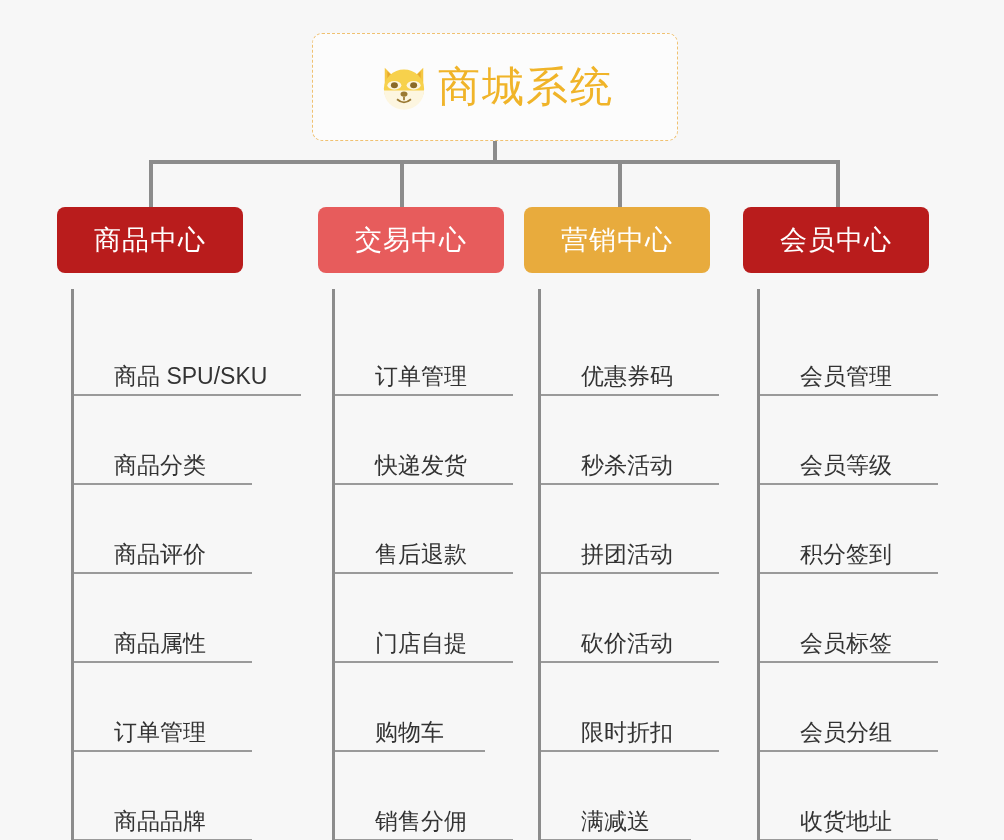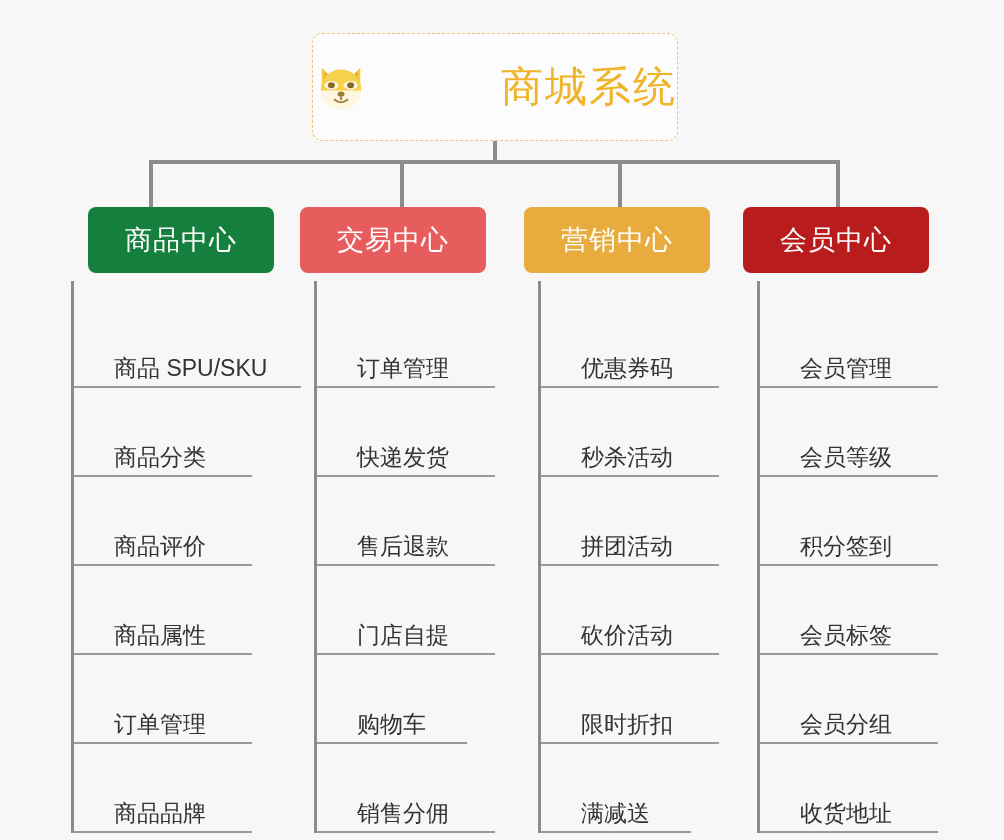--- a/index.html
+++ b/index.html
@@ -25,21 +25,21 @@
     left: 312px;
     top: 33px;
     width: 366px;
     height: 108px;
     box-sizing: border-box;
     background: #fcfcfc;
     border: 1px dashed #f0c171;
     border-radius: 10px;
     display: flex;
     align-items: center;
-    justify-content: space-between;
+    justify-content: center;
     gap: 6px;
   }
   .root-emoji {
     width: 56px;
     height: 56px;
     flex: 0 0 56px;
     position: relative;
   }
   .root-title {
     font-size: 42px;
@@ -76,21 +76,21 @@
   .conn-drop.c1 { left: 400px; }
   .conn-drop.c2 { left: 618px; }
   .conn-drop.c3 { left: 836px; }
 
   
   .column {
     position: absolute;
     top: 207px;
   }
   .column.c0 { left: 57px;  width: 230px; }
-  .column.c1 { left: 300px; width: 196px; }
+  .column.c1 { left: 318px; width: 196px; }
   .column.c2 { left: 524px; width: 196px; }
   .column.c3 { left: 743px; width: 196px; }
 
   .cat-box {
     height: 66px;
     border-radius: 8px;
     display: flex;
     align-items: center;
     justify-content: center;
     color: #ffffff;
@@ -99,21 +99,21 @@
     white-space: nowrap;
   }
   .column.c0 .cat-box { width: 186px; }
   .column.c1 .cat-box { width: 186px; }
   .column.c2 .cat-box { width: 186px; }
   .column.c3 .cat-box { width: 186px; }
 
   
   .leaf-list {
     position: relative;
-    margin-top: 8px;
+    margin-top: 16px;
     padding-top: 18px;
     padding-left: 16px;
     border-left: 3px solid #8c8c8c;
     margin-left: 14px;
     box-sizing: border-box;
   }
   .leaf {
     position: relative;
     height: 89px;
     box-sizing: border-box;
@@ -173,21 +173,21 @@
   </div>
 
   <div class="conn conn-v-root" style="background: rgb(140, 140, 140);"></div>
   <div class="conn conn-bus" style="background: rgb(140, 140, 140);"></div>
   <div class="conn conn-drop c0" style="background: rgb(140, 140, 140);"></div>
   <div class="conn conn-drop c1" style="background: rgb(140, 140, 140);"></div>
   <div class="conn conn-drop c2" style="background: rgb(140, 140, 140);"></div>
   <div class="conn conn-drop c3" style="background: rgb(140, 140, 140);"></div>
 
   <div class="column c0">
-    <div class="cat-box" style="background: #15803d; margin-left: 31px;">
+    <div class="cat-box" style="background: #b91c1c;">
       <span>商品中心</span>
     </div>
     <div class="leaf-list">
       <div class="leaf">
         <span class="leaf-label">商品 SPU/SKU</span>
         <span class="leaf-underline"></span>
       </div>
       <div class="leaf w-short">
         <span class="leaf-label">商品分类</span>
         <span class="leaf-underline"></span>

